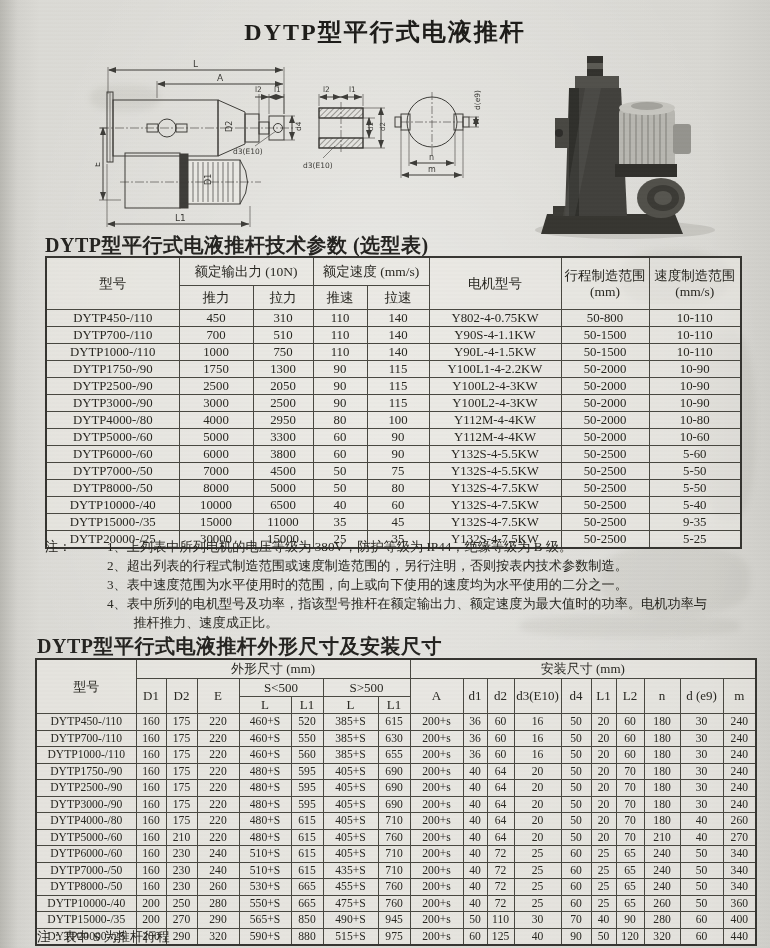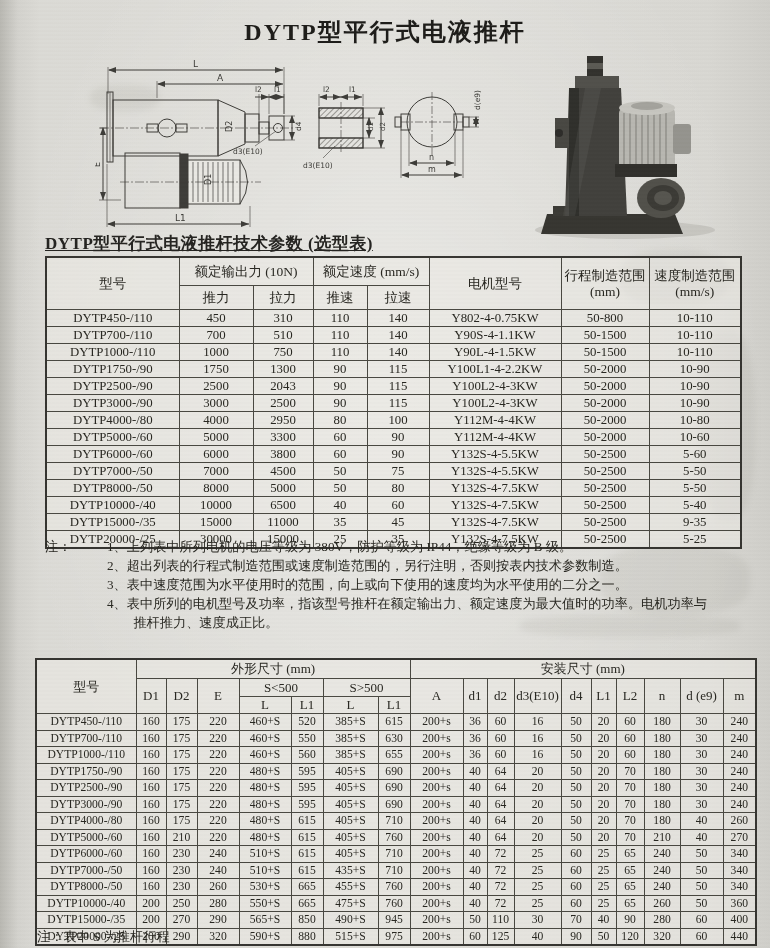--- a/index.html
+++ b/index.html
@@ -15,21 +15,21 @@
   .page::after{ 
     content:""; position:absolute; inset:0; pointer-events:none; opacity:.35;
     background:repeating-linear-gradient(0deg, rgba(120,120,115,.05) 0 2px, rgba(255,255,255,.04) 2px 4px);
   }
   .ghost{position:absolute; filter:blur(3px); opacity:.12; background:#8a897f; border-radius:40%;}
   .title{
     position:absolute; top:16px; left:0; width:770px; text-align:center;
     font-size:24px; font-weight:bold; letter-spacing:2px; color:#1c1b18;
   }
   .sec-heading{
-    position:absolute; font-size:17px; font-weight:600; color:#23221f; letter-spacing:.5px;text-decoration:underline;
+    position:absolute; font-size:20px; font-weight:600; color:#23221f; letter-spacing:.5px;
   }
   .sec1{left:45px; top:232px;}
   .sec2{left:37px; top:633px;}
   .drawing-svg{position:absolute; left:95px; top:58px;}
   .photo-svg{position:absolute; left:525px; top:56px;}
   table{
     position:absolute; border-collapse:collapse; table-layout:fixed;
     background:rgba(236,235,230,.55); border:2px solid #34332f;
   }
   th,td{
@@ -307,21 +307,21 @@
           <td>1300</td>
           <td>90</td>
           <td>115</td>
           <td>Y100L1-4-2.2KW</td>
           <td>50-2000</td>
           <td>10-90</td>
         </tr>
         <tr>
           <td>DYTP2500-/90</td>
           <td>2500</td>
-          <td>2043</td>
+          <td>2050</td>
           <td>90</td>
           <td>115</td>
           <td>Y100L2-4-3KW</td>
           <td>50-2000</td>
           <td>10-90</td>
         </tr>
         <tr>
           <td>DYTP3000-/90</td>
           <td>3000</td>
           <td>2500</td>
@@ -417,20 +417,21 @@
   <div class="notes">
     <span class="note-label">注：</span>
     <div class="note-items">
         <div class="note-item">1、上列表中所列电机的电压等级为 380V，防护等级为 IP44，绝缘等级为 B 级。</div>
         <div class="note-item">2、超出列表的行程式制造范围或速度制造范围的，另行注明，否则按表内技术参数制造。</div>
         <div class="note-item">3、表中速度范围为水平使用时的范围，向上或向下使用的速度均为水平使用的二分之一。</div>
         <div class="note-item">4、表中所列的电机型号及功率，指该型号推杆在额定输出力、额定速度为最大值时的功率。电机功率与推杆推力、速度成正比。</div>
       </div>
   </div>
 
+  <div class="sec-heading sec2">DYTP型平行式电液推杆外形尺寸及安装尺寸</div>
 
   <table class="t2">
     <colgroup>
       <col style="width:100px">
         <col style="width:30px">
         <col style="width:31px">
         <col style="width:42px">
       <col style="width:52px">
         <col style="width:32px">
         <col style="width:55px">

